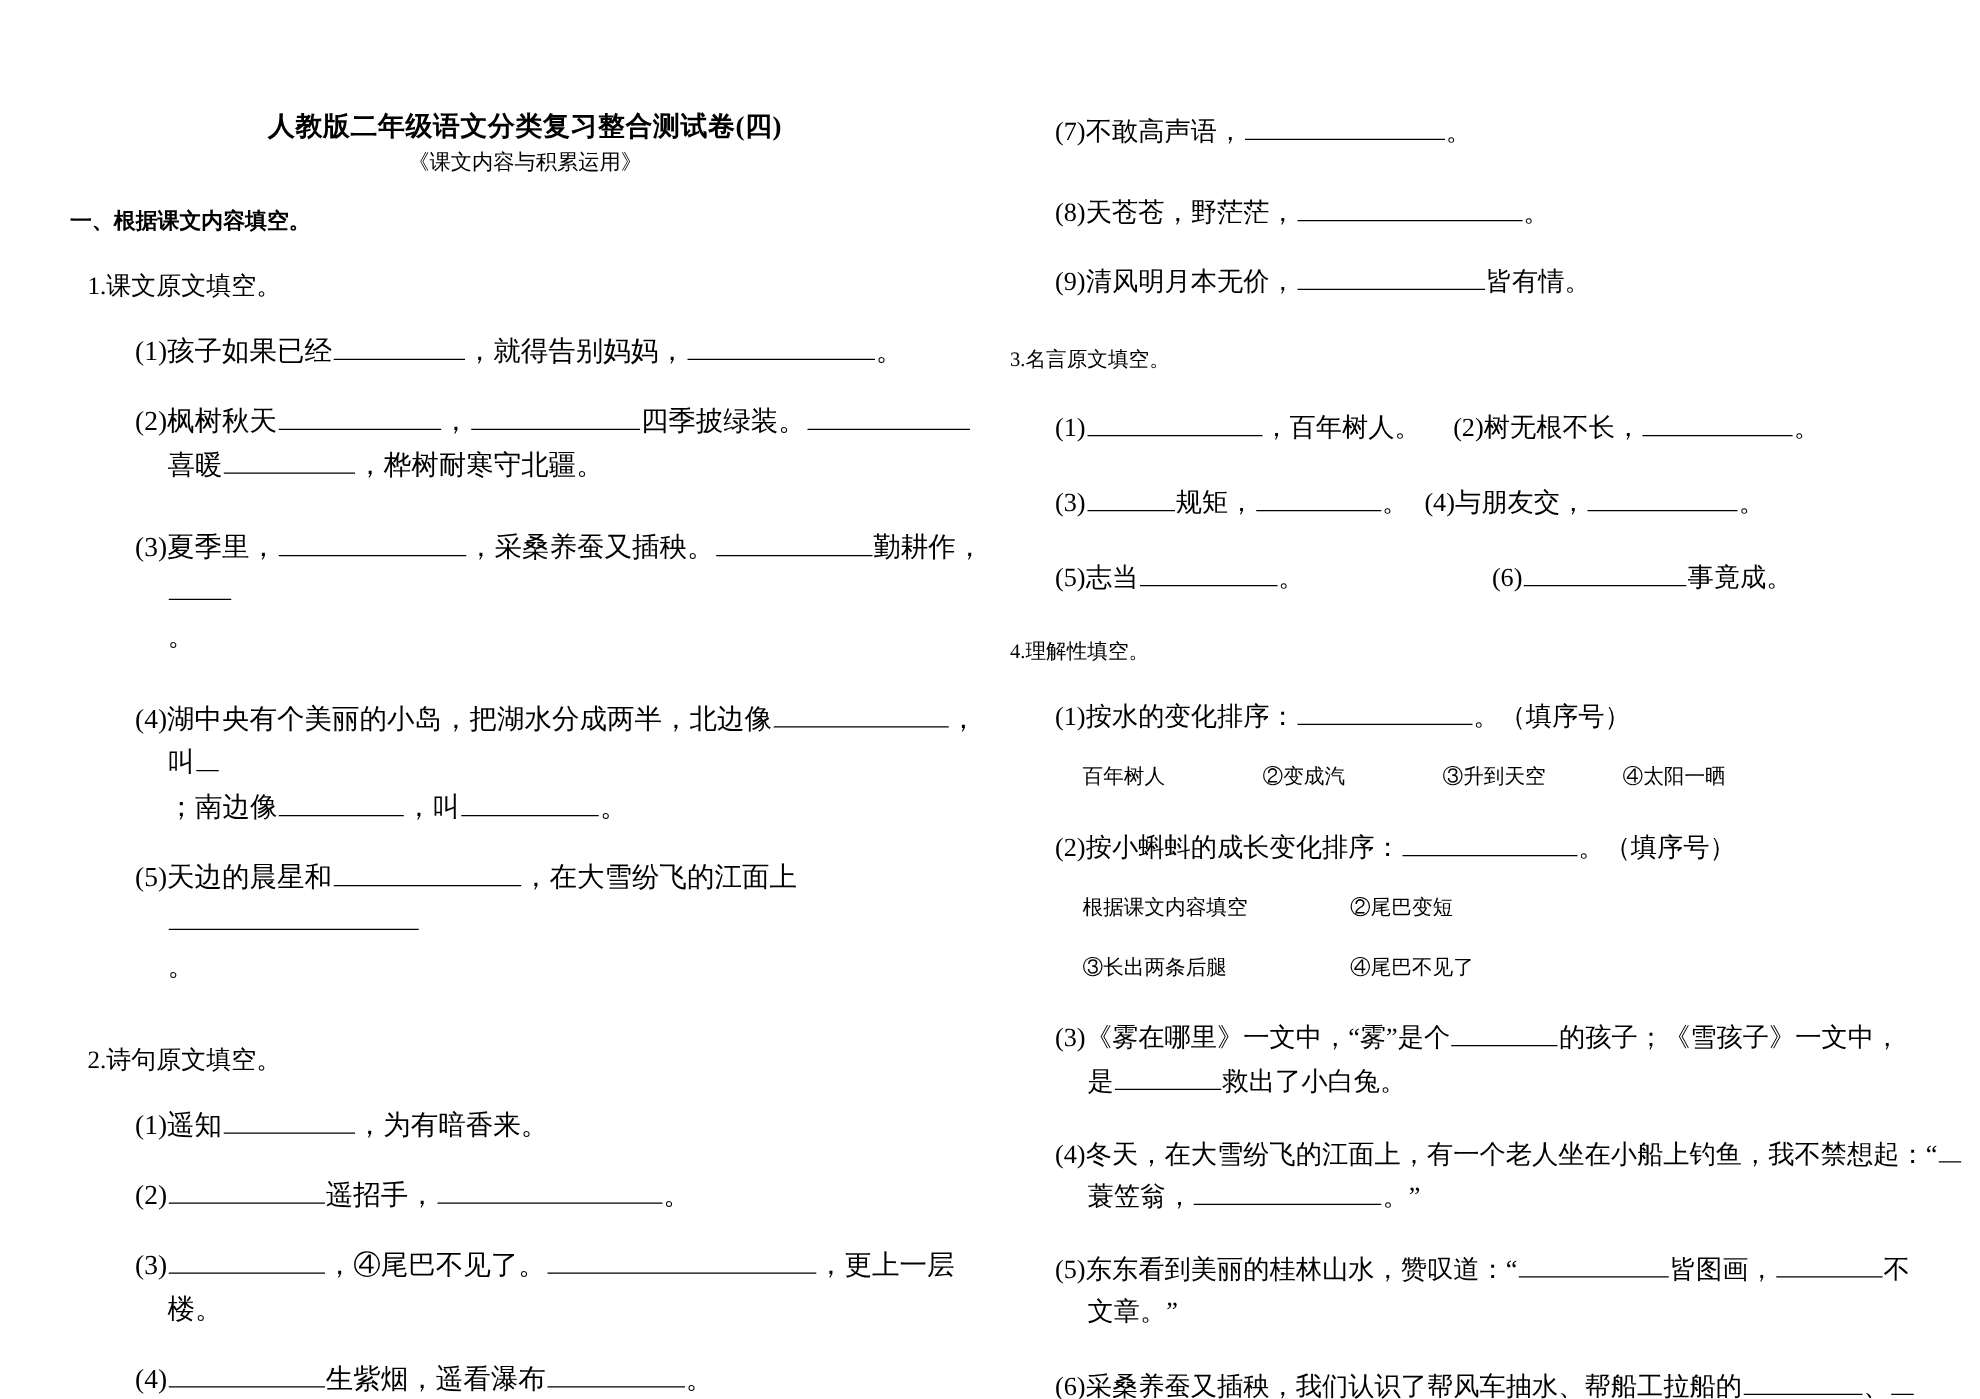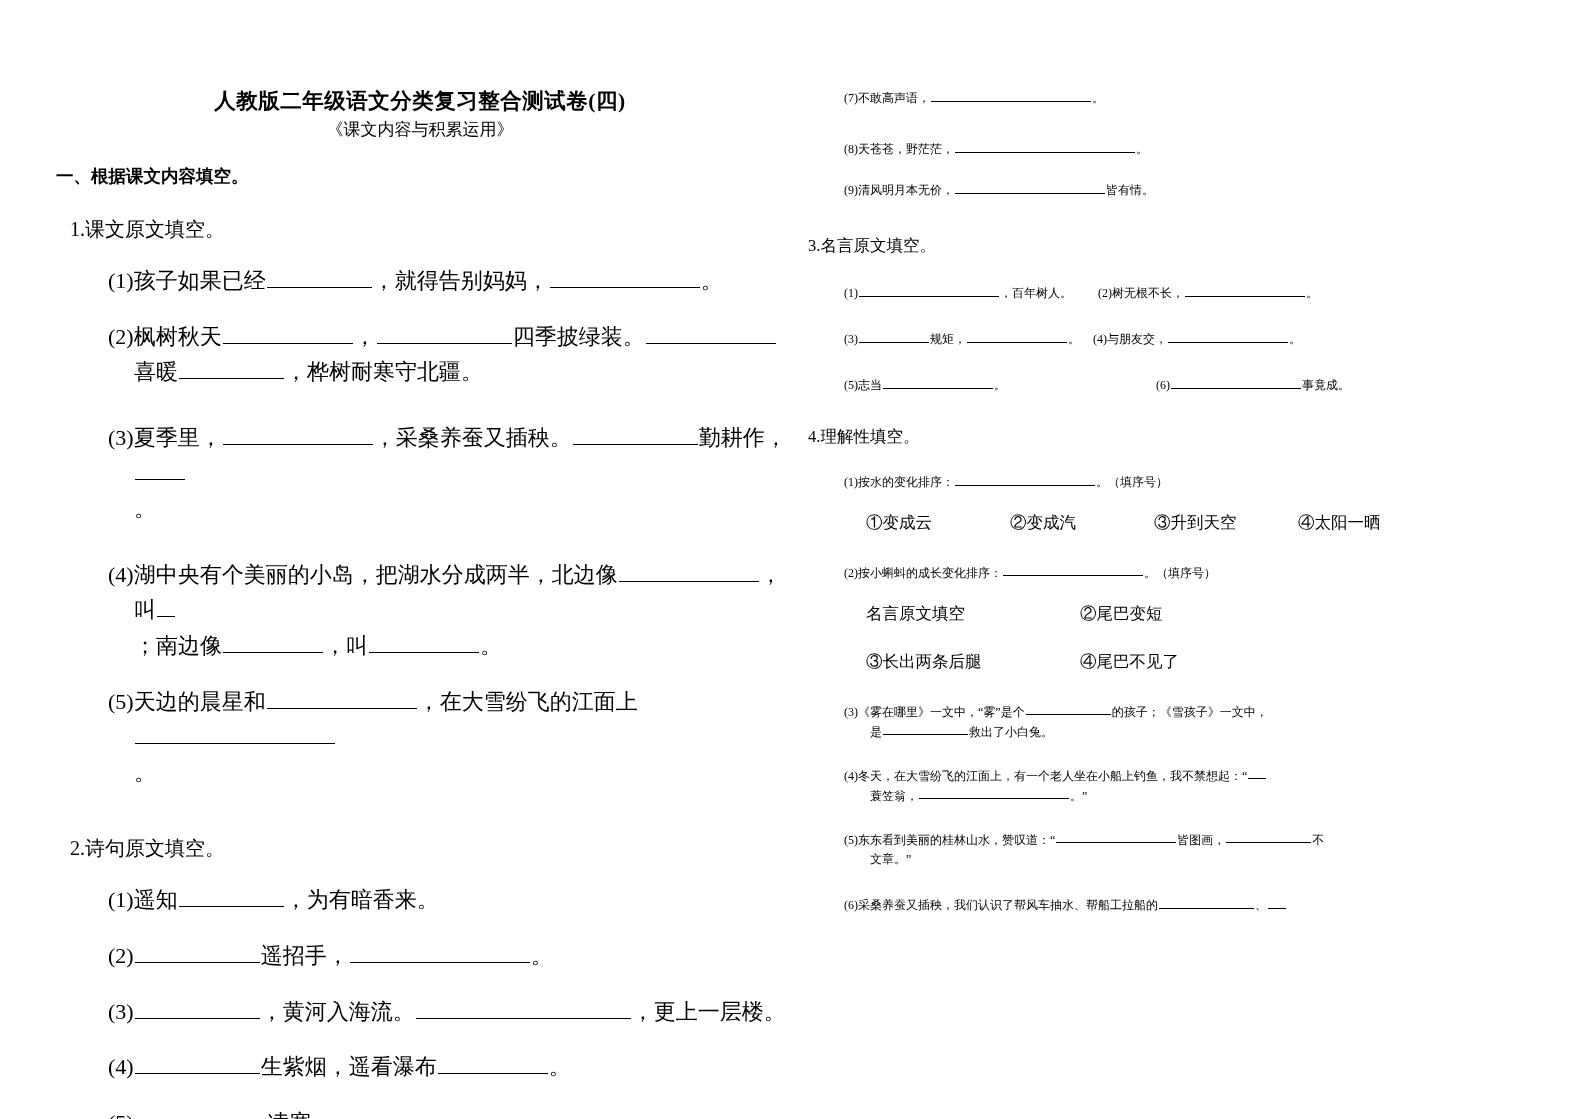--- a/index.html
+++ b/index.html
@@ -68,21 +68,21 @@
 
   .item {
     font-size: 22px;
     line-height: 1.62;
     margin-top: 20px;
     margin-left: 68px;
     text-indent: -26px;
     padding-left: 26px;
   }
   .item-r {
-    font-size: 12px;
+    font-size: 21px;
     line-height: 1.62;
     margin-top: 21px;
     margin-left: 44px;
     text-indent: -26px;
     padding-left: 26px;
   }
   .item.loose { margin-top: 30px; }
 
   .opts {
     font-size: 16.5px;
@@ -166,21 +166,21 @@
 
     <div class="item">
       <span class="num">(1)</span><span>遥知</span><span class="bl w105"></span><span>，为有暗香来。</span>
     </div>
 
     <div class="item">
       <span class="num">(2)</span><span class="bl w125"></span><span>遥招手，</span><span class="bl w180"></span><span>。</span>
     </div>
 
     <div class="item">
-      <span class="num">(3)</span><span class="bl w125"></span><span>，黄河入海流。</span><span class="bl w215"></span><span>，更上一层楼。</span>
+      <span class="num">(3)</span><span class="bl w125"></span><span>，④尾巴不见了。</span><span class="bl w215"></span><span>，更上一层楼。</span>
     </div>
 
     <div class="item">
       <span class="num">(4)</span><span class="bl w125"></span><span>生紫烟，遥看瀑布</span><span class="bl w110"></span><span>。</span>
     </div>
 
     <div class="item">
       <span class="num">(5)</span><span class="bl w110"></span><span>，凌寒</span><span class="bl w150"></span><span>。</span>
     </div>
 
@@ -218,32 +218,32 @@
       <span class="num">(5)</span><span>志当</span><span class="bl w110"></span><span>。</span><span class="gap"></span><span class="num">(6)</span><span class="bl w130"></span><span>事竟成。</span>
     </div>
 
     <div class="sub-heading-r" style="margin-top:30px;">4.理解性填空。</div>
 
     <div class="item-r" style="margin-top:24px;">
       <span class="num">(1)</span><span>按水的变化排序：</span><span class="bl w140"></span><span>。（填序号）</span>
     </div>
 
     <div class="opts cols4">
-      <span>①变成云</span>
+      <span>百年树人</span>
         <span>②变成汽</span>
         <span>③升到天空</span>
         <span>④太阳一晒</span>
     </div>
 
     <div class="item-r" style="margin-top:26px;">
       <span class="num">(2)</span><span>按小蝌蚪的成长变化排序：</span><span class="bl w140"></span><span>。（填序号）</span>
     </div>
 
     <div class="opts cols2">
-      <span>名言原文填空</span>
+      <span>根据课文内容填空</span>
         <span>②尾巴变短</span>
     </div>
 
     <div class="opts cols2" style="margin-top:22px;">
       <span>③长出两条后腿</span>
         <span>④尾巴不见了</span>
     </div>
 
     <div class="item-r" style="margin-top:26px;">
       <span class="num">(3)</span><span>《雾在哪里》一文中，“雾”是个</span><span class="bl w85"></span><span>的孩子；《雪孩子》一文中，</span><br><span>是</span><span class="bl w85"></span><span>救出了小白兔。</span>

